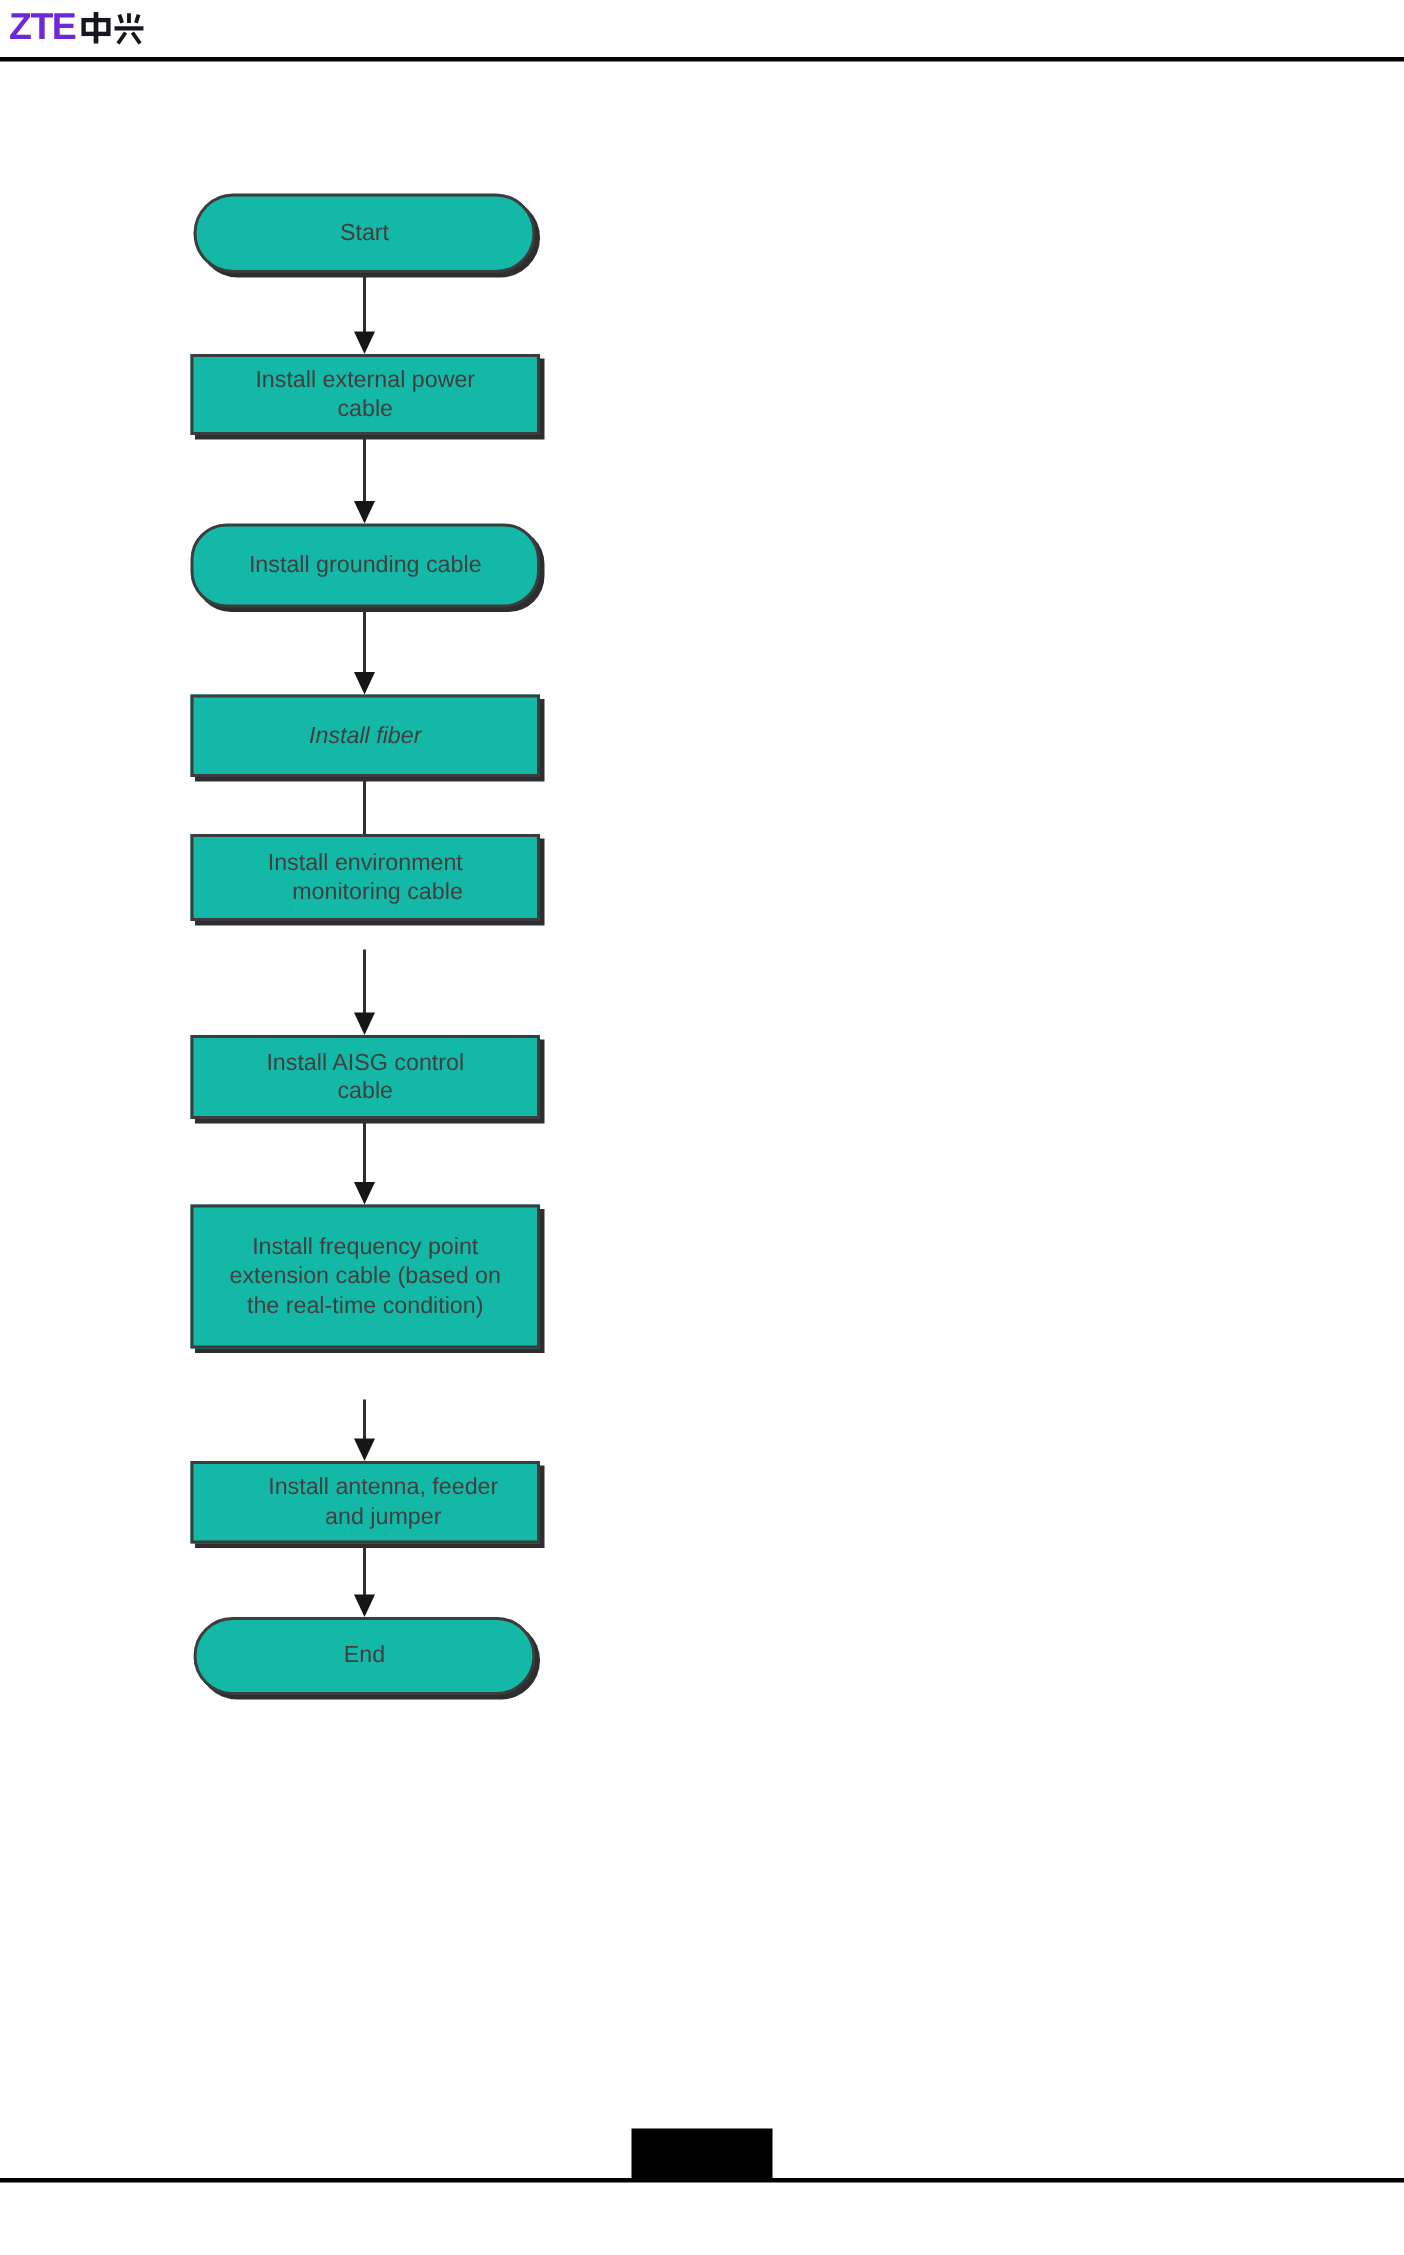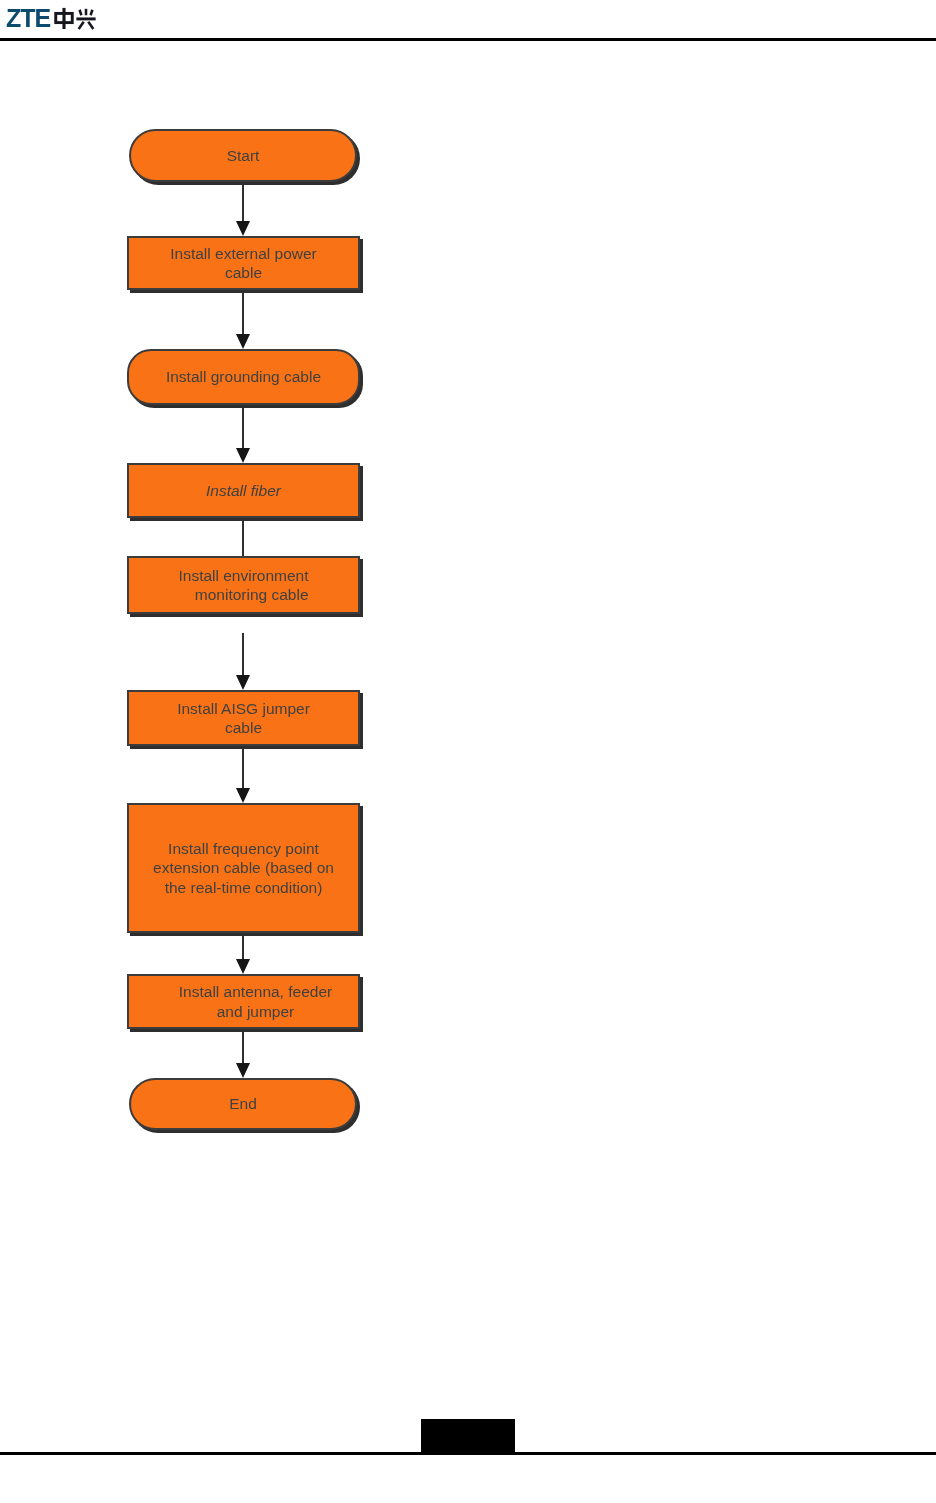--- a/index.html
+++ b/index.html
@@ -16,21 +16,21 @@
   .logo {
     position: absolute;
     left: 6px;
     top: 4px;
     display: flex;
     align-items: center;
     gap: 1px;
     height: 28px;
   }
   .logo-zte {
-    color: #0c4a6e;
+    color: #6d28d9;
     font-size: 25px;
     font-weight: 800;
     letter-spacing: -1px;
     line-height: 1;
   }
   .logo-cn {
     display: inline-flex;
     align-items: center;
     margin-left: 2px;
   }
@@ -44,21 +44,21 @@
   }
   .top-rule { top: 38px; height: 3px; }
   .bottom-rule { top: 1452px; height: 3px; }
 
   
   .node {
     position: absolute;
     left: 127px;
     width: 233px;
     box-sizing: border-box;
-    background: #f97316;
+    background: #14b8a6;
     border: 2px solid #3c3c3c;
     box-shadow: 3px 3px 0 #2e2e2e;
     display: flex;
     align-items: center;
     justify-content: center;
     text-align: center;
     color: #404040;
     font-size: 15.5px;
     line-height: 1.25;
     z-index: 2;
@@ -173,30 +173,30 @@
       <span class="node-label">Install environment
 monitoring cable</span>
     </div>
 
     <div class="connector" style="top:633px;height:57px;">
       <div class="cline"></div>
       <div class="chead"></div>
     </div>
 
     <div class="node" style="top:690px;height:56px;">
-      <span class="node-label">Install AISG jumper
+      <span class="node-label">Install AISG control
 cable</span>
     </div>
 
     <div class="connector" style="top:746px;height:57px;">
       <div class="cline"></div>
       <div class="chead"></div>
     </div>
 
-    <div class="node" style="top:803px;height:130px;">
+    <div class="node" style="top:803px;height:96px;">
       <span class="node-label">Install frequency point
 extension cable (based on
 the real-time condition)</span>
     </div>
 
     <div class="connector" style="top:933px;height:41px;">
       <div class="cline"></div>
       <div class="chead"></div>
     </div>
 

